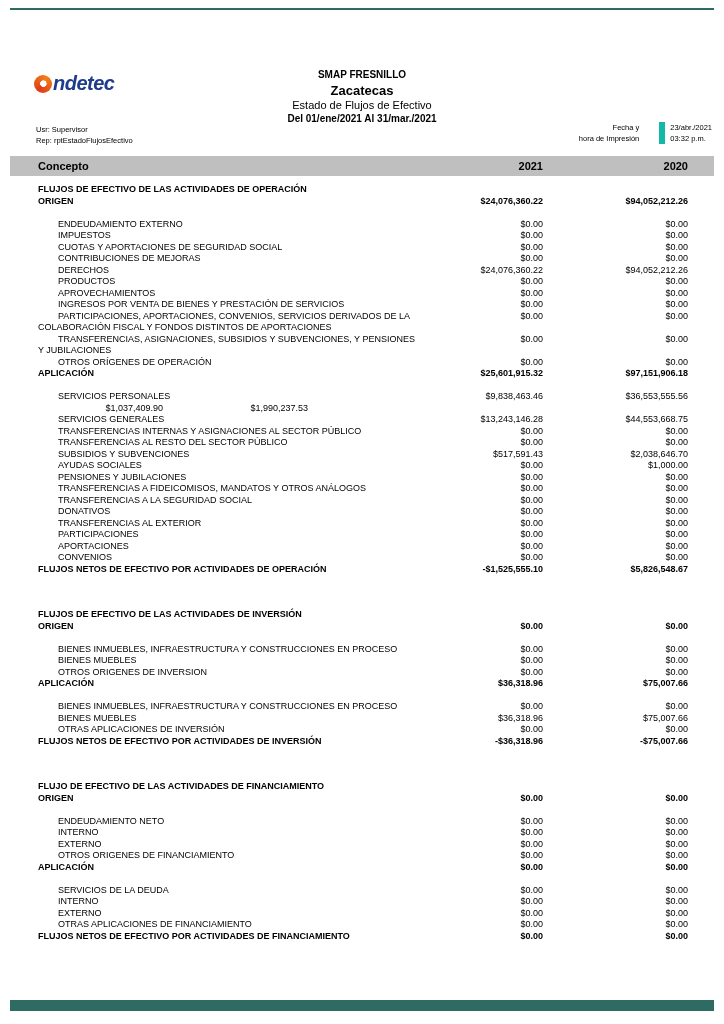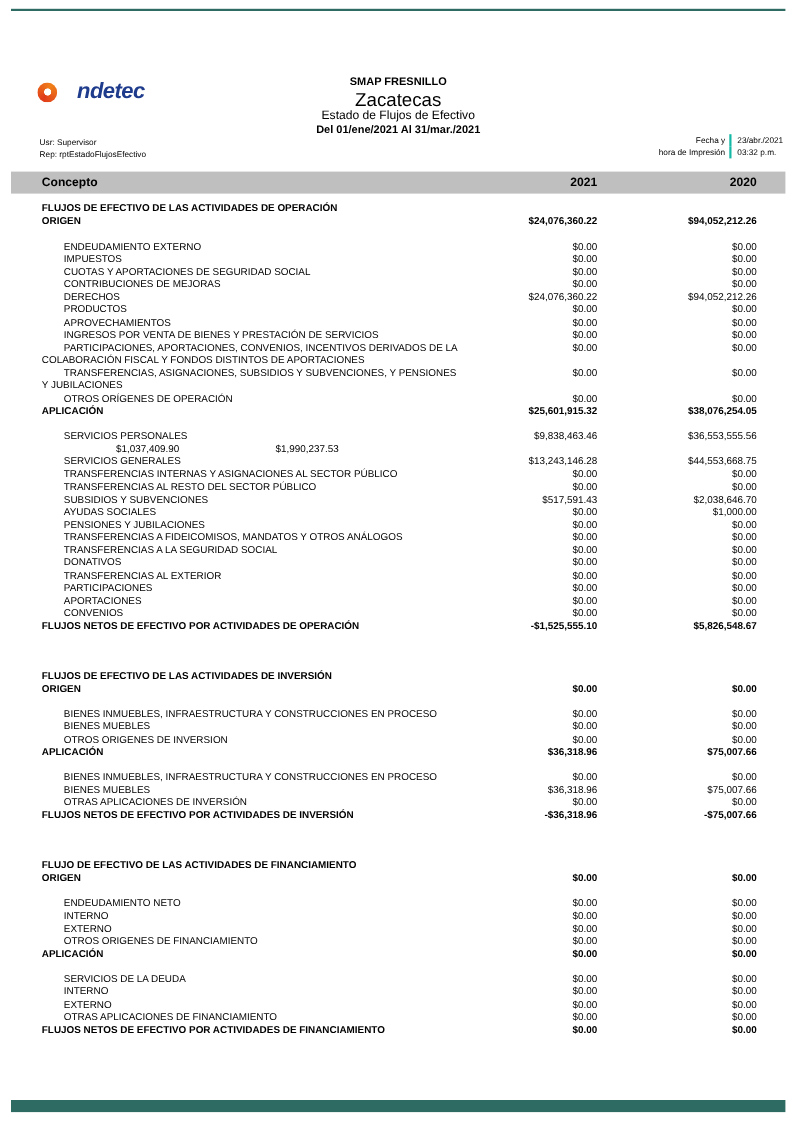--- a/index.html
+++ b/index.html
@@ -4,46 +4,46 @@
 <style>
   html,body{margin:0;padding:0;background:#888;}
   .page{
     position:relative;width:724px;height:1024px;margin:0 auto;background:#fff;
     font-family:"Liberation Sans", sans-serif;color:#000;overflow:hidden;
   }
   .top-rule{position:absolute;top:8px;left:10px;right:10px;height:2px;background:var(--accent,#2E6B63);}
   .bottom-bar{position:absolute;left:10px;right:10px;bottom:13px;height:11px;background:var(--accent,#2E6B63);}
 
   
-  .logo{position:absolute;left:34px;top:72px;display:flex;align-items:center;gap:18px;}
+  .logo{position:absolute;left:34px;top:72px;display:flex;align-items:center;gap:1px;}
   .logo-swirl{
     width:18px;height:18px;border-radius:50%;display:inline-block;
     background:
       radial-gradient(circle at 52% 48%, #fff 0 3px, rgba(255,255,255,0) 3.5px),
       conic-gradient(from 210deg, var(--logo-red,#E03A1A), #F08019, var(--logo-red,#E03A1A));
   }
   .logo-text{font-size:20px;font-weight:bold;font-style:italic;color:var(--logo-blue,#1F3C8C);letter-spacing:-0.5px;}
 
   
   .center-head{position:absolute;left:0;right:0;top:66px;text-align:center;}
   .h-title{font-size:10px;font-weight:bold;line-height:17px;}
-  .h-sub{font-size:17px;font-weight:normal;line-height:15px;}
+  .h-sub{font-size:13px;font-weight:bold;line-height:15px;}
   .h-report{font-size:11px;font-weight:normal;line-height:14px;}
   .h-period{font-size:10px;font-weight:bold;line-height:13px;}
 
   
   .usr-block{position:absolute;left:36px;top:124px;font-size:7.5px;line-height:11px;}
 
   
   .date-block{
     position:absolute;right:12px;top:122px;font-size:7.5px;line-height:11px;
-    display:grid;grid-template-columns:auto auto;column-gap:0;
+    display:grid;grid-template-columns:auto auto;column-gap:16px;
   }
   .date-block .dl{text-align:right;padding-right:4px;}
-  .date-block .dv{border-left:2px solid #14b8a6;padding-left:5px;}
+  .date-block .dv{border-left:6px solid #14b8a6;padding-left:5px;}
 
   
   .band{
     position:absolute;left:10px;right:10px;top:156px;height:20px;
     background:var(--band,#BFBFBF);
     display:flex;align-items:center;font-weight:bold;font-size:11px;
     padding:0 26px 0 28px;box-sizing:border-box;
   }
   .band .c-label{text-align:left;}
 
@@ -144,38 +144,38 @@
         <div class="c-label">APROVECHAMIENTOS</div>
         <div class="c-val">$0.00</div>
         <div class="c-val c-val2">$0.00</div>
       </div>
       <div class="row item">
         <div class="c-label">INGRESOS POR VENTA DE BIENES Y PRESTACIÓN DE SERVICIOS</div>
         <div class="c-val">$0.00</div>
         <div class="c-val c-val2">$0.00</div>
       </div>
       <div class="row item">
-        <div class="c-label">PARTICIPACIONES, APORTACIONES, CONVENIOS, INCENTIVOS DERIVADOS DE LA COLABORACIÓN FISCAL Y FONDOS DISTINTOS DE APORTACIONES</div>
+        <div class="c-label">PARTICIPACIONES, APORTACIONES, CONVENIOS, SERVICIOS DERIVADOS DE LA COLABORACIÓN FISCAL Y FONDOS DISTINTOS DE APORTACIONES</div>
         <div class="c-val">$0.00</div>
         <div class="c-val c-val2">$0.00</div>
       </div>
       <div class="row item">
         <div class="c-label">TRANSFERENCIAS, ASIGNACIONES, SUBSIDIOS Y SUBVENCIONES, Y PENSIONES Y JUBILACIONES</div>
         <div class="c-val">$0.00</div>
         <div class="c-val c-val2">$0.00</div>
       </div>
       <div class="row item">
         <div class="c-label">OTROS ORÍGENES DE OPERACIÓN</div>
         <div class="c-val">$0.00</div>
         <div class="c-val c-val2">$0.00</div>
       </div>
       <div class="row group">
         <div class="c-label">APLICACIÓN</div>
         <div class="c-val">$25,601,915.32</div>
-        <div class="c-val c-val2">$38,076,254.05</div>
+        <div class="c-val c-val2">$97,151,906.18</div>
       </div>
       <div class="row spacer"></div>
       <div class="row item">
         <div class="c-label">SERVICIOS PERSONALES</div>
         <div class="c-val">$9,838,463.46</div>
         <div class="c-val c-val2">$36,553,555.56</div>
       </div>
       <div class="row item">
         <div class="c-val">$1,037,409.90</div>
         <div class="c-val c-val2">$1,990,237.53</div>

